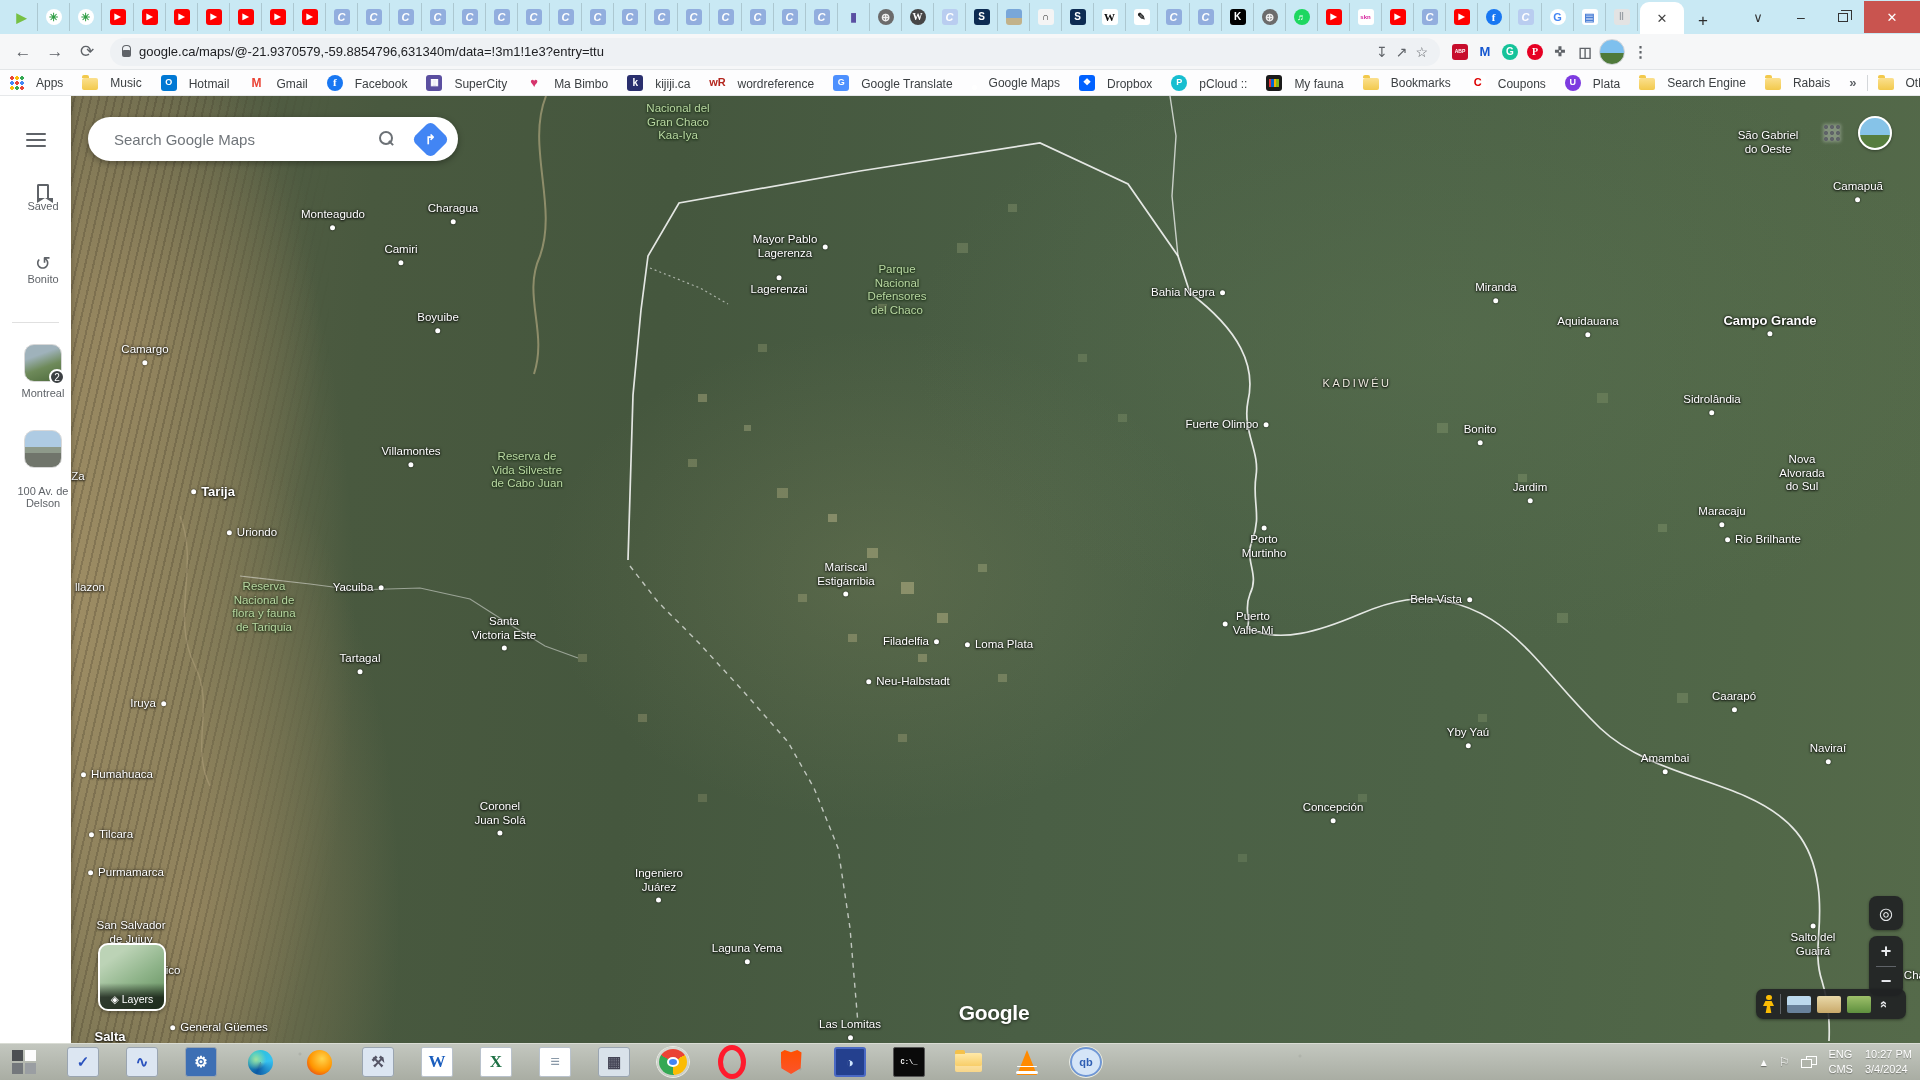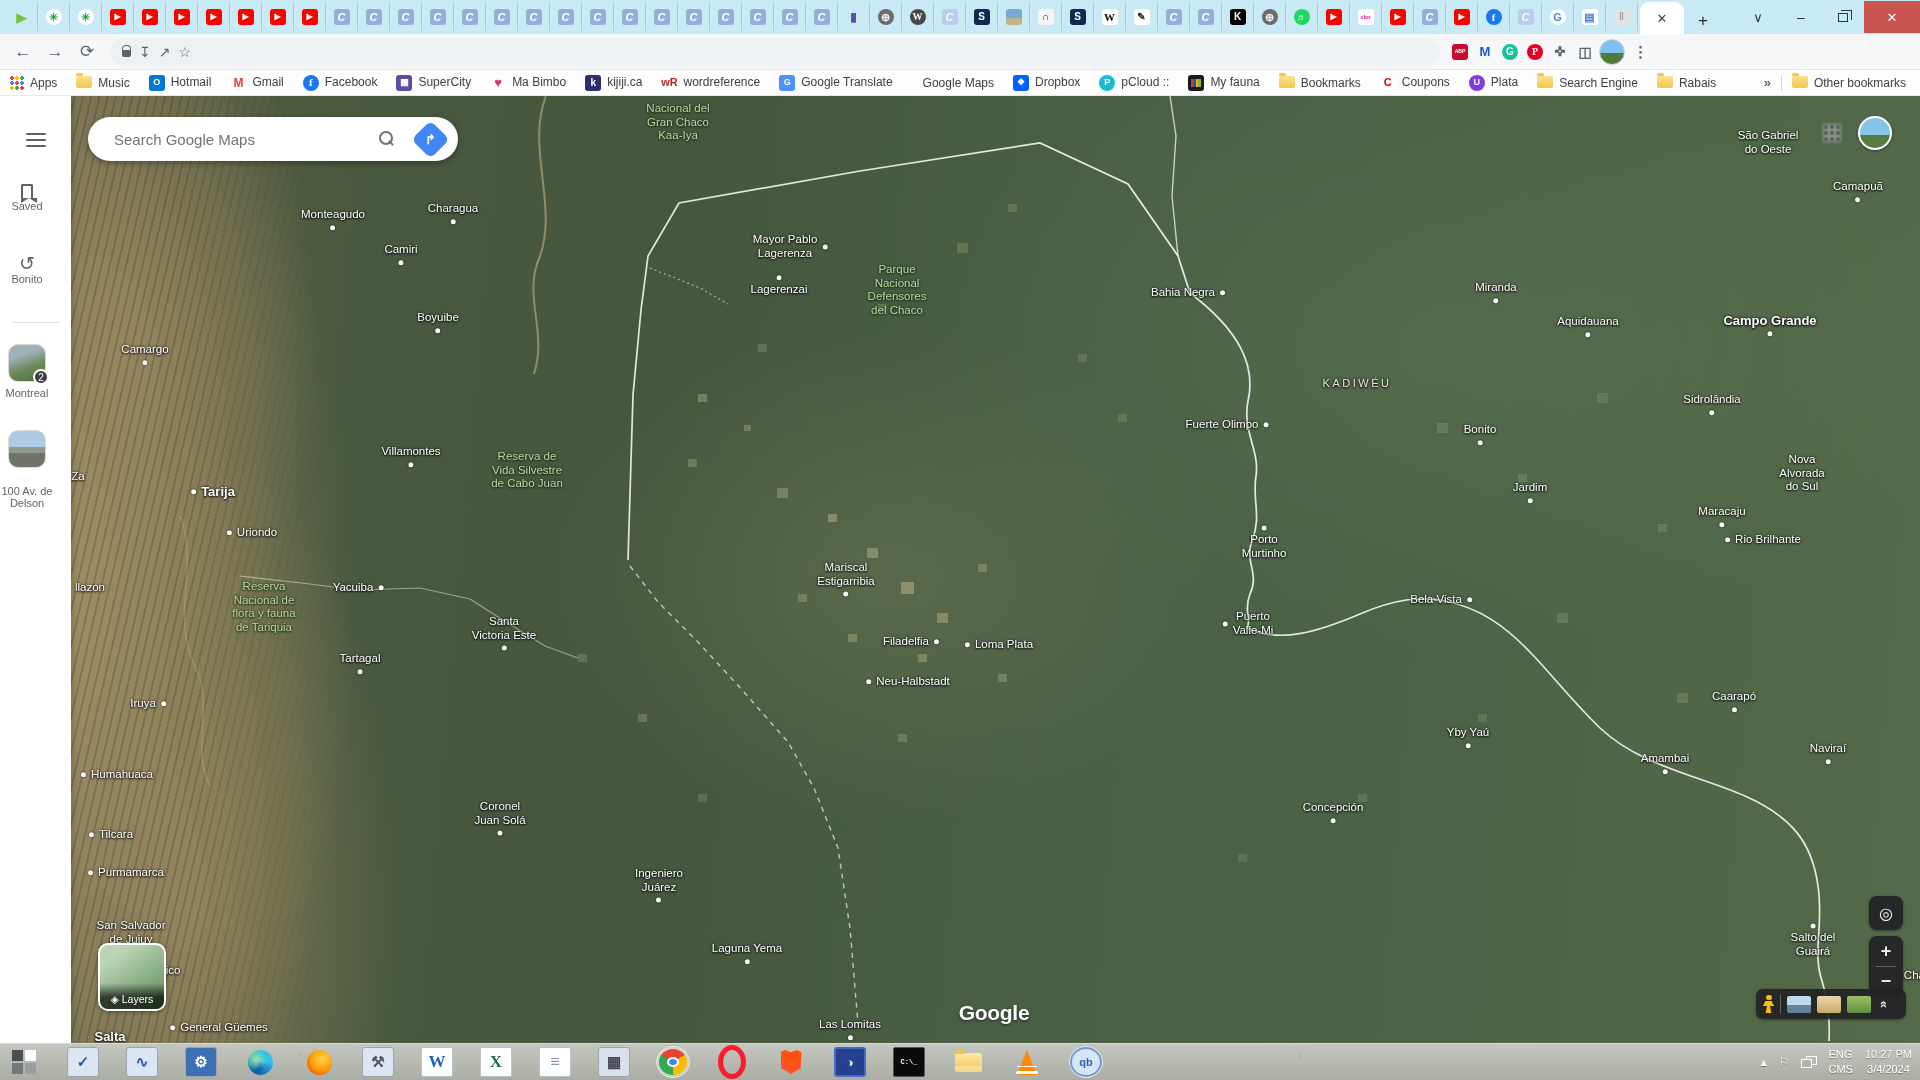--- a/index.html
+++ b/index.html
@@ -24,21 +24,21 @@
   .omnibox{flex:1;height:28px;background:#eef1f4;border-radius:14px;margin:0 6px;display:flex;align-items:center;padding:0 12px;gap:8px;max-width:1330px}
   .lock{width:9px;height:7px;border-radius:2px;background:#5f6368;position:relative;flex:none;margin-top:4px}
   .lock::before{content:"";position:absolute;width:7px;height:6px;border:1.5px solid #5f6368;border-bottom:none;border-radius:4px 4px 0 0;top:-5px;left:0}
   .url{font-size:13px;color:#202124;white-space:nowrap;overflow:hidden;flex:1}
   .obx-ic{color:#5f6368;font-size:14px;flex:none}
   .extrow{display:flex;align-items:center;gap:9px;padding:0 4px}
   .avatar{width:26px;height:26px;border-radius:50%;background:linear-gradient(#7ec0ee 54%,#4f7a3a 54%);border:1px solid #cfd3d8;flex:none}
   .kebab{color:#5f6368;font-size:15px;font-weight:700;padding:0 6px}
 
   .bookmarks{position:absolute;top:70px;left:0;right:0;height:26px;background:#fdfdfe;display:flex;align-items:center;padding:0 10px;border-bottom:1px solid #e6e8ea}
-  .bm{display:flex;align-items:flex-start;gap:6px;font-size:12px;color:#3c4043;margin-right:19px;white-space:nowrap}
+  .bm{display:flex;align-items:flex-end;gap:12px;font-size:12px;color:#3c4043;margin-right:19px;white-space:nowrap}
   .bm-right{margin-left:auto;display:flex;align-items:center;gap:10px}
   .bm-sep{width:1px;height:16px;background:#d4d7da}
   .chev2{color:#5f6368;font-size:13px;font-weight:700}
 
   
   .ic{display:inline-flex;align-items:center;justify-content:center;width:16px;height:16px;font-size:9px;font-weight:700;border-radius:3px;flex:none;line-height:1}
   .ic.c{border-radius:50%}
   .ic.none{background:transparent}
   .ic.folder{width:16px;height:12px;background:linear-gradient(#fbe08e,#f2c94c);border-radius:2px;position:relative}
   .ic.folder::before{content:"";position:absolute;top:-3px;left:0;width:7px;height:3px;background:#f2c94c;border-radius:2px 2px 0 0}
@@ -90,21 +90,21 @@
   .dot{position:absolute;width:5px;height:5px;border-radius:50%;background:#fff;box-shadow:0 0 2px rgba(0,0,0,.9)}
   .dot-r{left:calc(100% + 5px);top:50%;margin-top:-2.5px}
   .dot-l{right:calc(100% + 5px);top:50%;margin-top:-2.5px}
   .dot-b{top:calc(100% + 3px);left:50%;margin-left:-2.5px}
   .dot-t{bottom:calc(100% + 3px);left:50%;margin-left:-2.5px}
 
   
   .msidebar{position:absolute;left:0;top:0;bottom:0;width:71px;background:#fff;box-shadow:2px 0 6px rgba(0,0,0,.2)}
   .burger{position:absolute;left:26px;top:37px;width:20px;height:14px;display:flex;flex-direction:column;justify-content:space-between}
   .burger span{height:2px;background:#5f6368;border-radius:1px}
-  .side-item{position:absolute;left:0;width:54px;text-align:center;color:#5f6368;font-size:11px}
+  .side-item{position:absolute;left:16px;width:54px;text-align:center;color:#5f6368;font-size:11px}
   .bkm-ic{display:inline-block;width:12px;height:14px;border:2px solid #5f6368;border-radius:2px 2px 0 0;border-bottom:none;position:relative}
   .bkm-ic::after{content:"";position:absolute;left:-2px;top:100%;width:0;border-left:8px solid #5f6368;border-right:8px solid #5f6368;border-bottom:5px solid transparent}
   .hist-ic{font-size:19px;line-height:1;color:#5f6368}
   .side-div{position:absolute;left:12px;right:12px;height:1px;background:#e0e0e0}
   .thumb36{width:38px;height:38px;border-radius:10px;margin:0 auto;position:relative;border:1px solid #d8d8d8}
   .thumb-mtl{background:linear-gradient(160deg,#9fb2bb 30%,#6e8a5a 60%,#4e6b3c)}
   .thumb-del{background:linear-gradient(#aecbe3 45%,#8e9a8a 45% 60%,#70756b 60%)}
   .badge2{position:absolute;right:-4px;bottom:-4px;width:16px;height:16px;border-radius:50%;background:#3c4043;color:#fff;font-size:10px;display:flex;align-items:center;justify-content:center;border:2px solid #fff}
 
   
@@ -176,21 +176,21 @@
   .tb-ic.viewer{background:#24408e;color:#cfe6ff;border:2px solid #4a69c4;border-radius:3px;font-size:13px}
   .tb-ic.cmd{background:#0a0a0a;color:#fff;font-family:"Liberation Mono",monospace;font-size:7px;border-radius:2px;border:1px solid #555;letter-spacing:0}
   .tb-ic.folder2::before{content:"";width:27px;height:19px;background:linear-gradient(#ffe9a8,#f4c14b);border-radius:2px;box-shadow:inset 0 -6px 0 rgba(255,255,255,.35)}
   .tb-ic.folder2::after{content:"";position:absolute;top:3px;left:3px;width:10px;height:4px;background:#f4c14b;border-radius:2px 2px 0 0}
   .tb-ic.cone::before{content:"";width:0;height:0;border-left:10px solid transparent;border-right:10px solid transparent;border-bottom:25px solid #ff8a00}
   .tb-ic.cone::after{content:"";position:absolute;bottom:3px;width:22px;height:3px;background:#fff;border-radius:2px;box-shadow:0 -6px 0 -1px #fff}
   .tb-ic.qb{border-radius:50%;background:#d5e5f7;color:#2f5fb3;border:2px solid #6f97d6;font-size:11px}
   .tb-active{outline:1px solid #e9ece4;background:rgba(255,255,255,.38);box-shadow:0 0 0 1px rgba(120,124,116,.4)}
   .tray{position:absolute;right:8px;top:0;bottom:0;display:flex;align-items:center;gap:12px;color:#fff}
   .tray .col{display:flex;flex-direction:column;font-size:11px;line-height:1.35;text-shadow:0 1px 1px rgba(0,0,0,.35)}
-  .tray .col.r{text-align:center}
+  .tray .col.r{text-align:left}
   .trayic{font-size:12px;color:#fdfdfd;text-shadow:0 1px 1px rgba(0,0,0,.4)}
   .net{width:15px;height:12px;position:relative}
   .net::before{content:"";position:absolute;left:5px;top:0;width:9px;height:7px;border:1.5px solid #fff}
   .net::after{content:"";position:absolute;left:0;bottom:0;width:9px;height:7px;border:1.5px solid #fff;background:#b0b4aa}
 </style>
 </head>
 <body>
 
 <div class="tabstrip">
   <div class="tabs" id="tabs">
@@ -361,20 +361,21 @@
     <div class="wclose">✕</div>
   </div>
 </div>
 
 <div class="toolbar">
   <div class="navbtn">←</div>
   <div class="navbtn">→</div>
   <div class="navbtn">⟳</div>
   <div class="omnibox">
     <span class="lock"></span>
+    <span class="url">google.ca/maps/@-21.9370579,-59.8854796,631340m/data=!3m1!1e3?entry=ttu</span>
     <span class="obx-ic">↧</span>
     <span class="obx-ic">↗</span>
     <span class="obx-ic">☆</span>
   </div>
   <div class="extrow" id="extrow">
       <span class="ic sq" style="background: rgb(199, 13, 44); color: rgb(255, 255, 255); font-size: 5px;">ABP</span>
       <span class="ic none" style="color: rgb(21, 87, 208); font-size: 13px;">M</span>
       <span class="ic c" style="background: rgb(21, 195, 154); color: rgb(255, 255, 255); font-size: 10px;">G</span>
       <span class="ic c" style="background: rgb(230, 0, 35); color: rgb(255, 255, 255); font-size: 10px; font-family: &quot;Liberation Serif&quot;, serif;">P</span>
       <span class="ic none" style="color: rgb(95, 99, 104); font-size: 13px;">✜</span>

